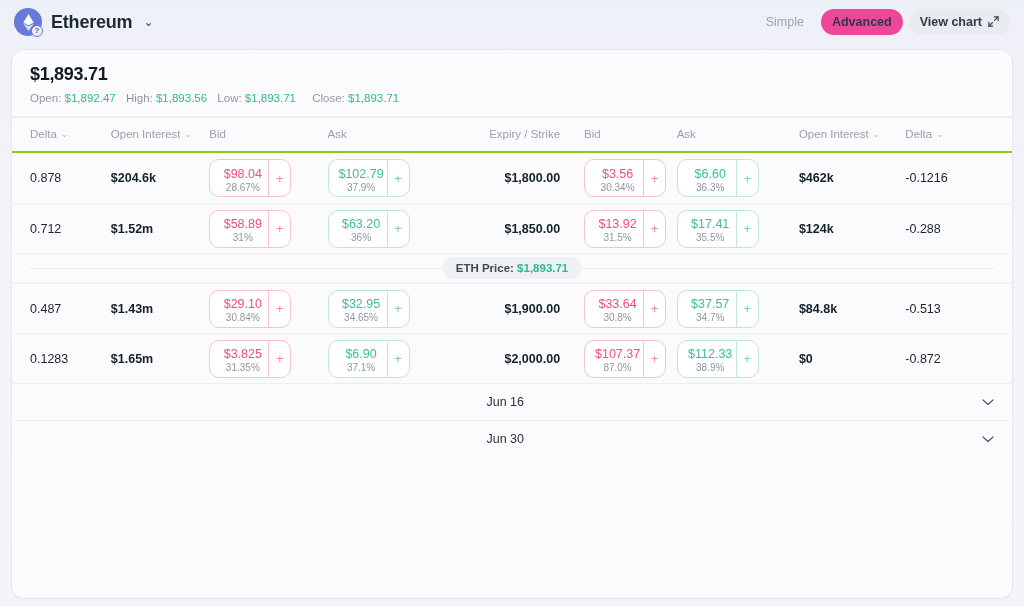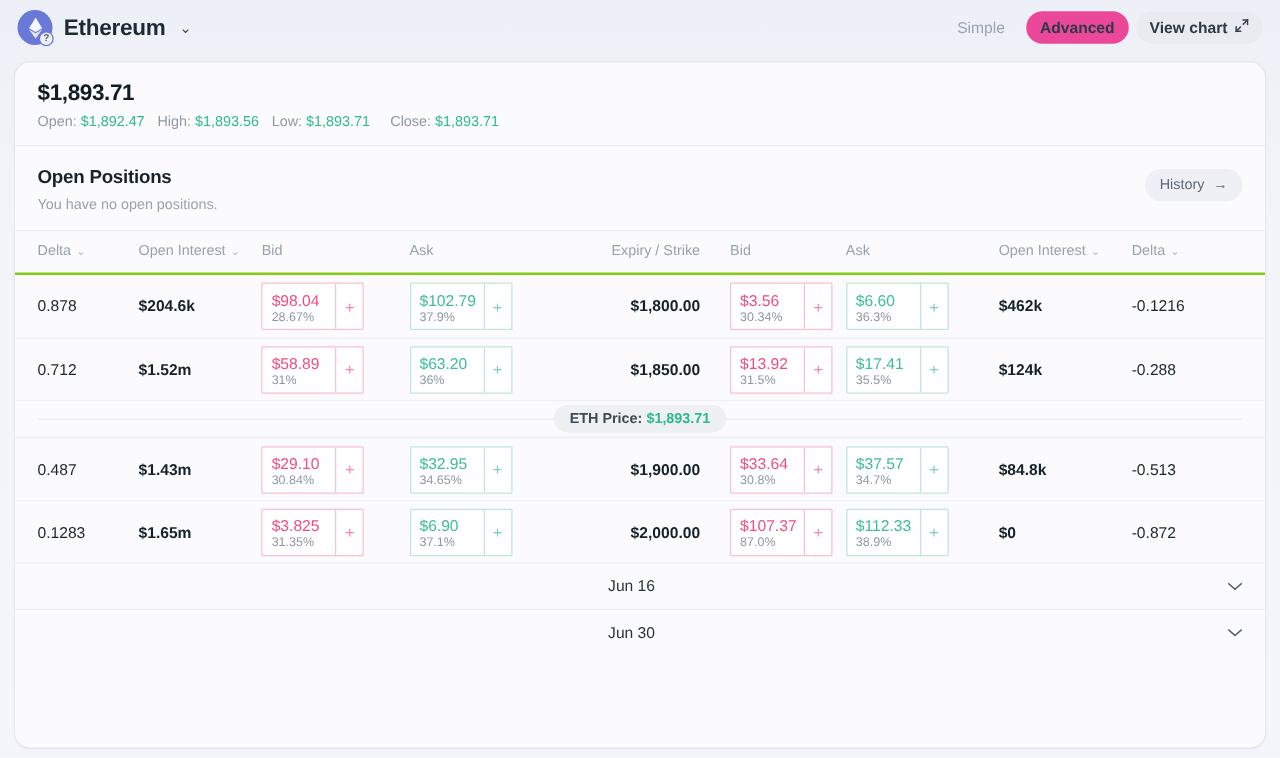--- a/index.html
+++ b/index.html
@@ -133,23 +133,24 @@
     height: 50px;
     font-size: 12.5px; color: #1b252e;
   }
   .drow.sep { border-top: 1px solid #f0f1f6; }
   .num { font-weight: bold; color: #14202a; }
   .num.plain { font-weight: normal; color: #1b252e; }
 
   
   .qbox {
     display: inline-flex; align-items: stretch;
-    border: 1px solid; border-radius: 1px;
+    border: 1px solid; border-radius: 10px;
     overflow: hidden; height: 38px; width: 82px;
     background: #fff;
+    text-align: center;
   }
   .qbox .vals {
     flex: 1; padding: 4px 0 0 7px;
     display: flex; flex-direction: column; justify-content: center; gap: 1px;
   }
   .qbox .p { font-size: 12.5px; line-height: 14px; }
   .qbox .iv { font-size: 10px; line-height: 12px; color: #8d97a4; }
   .qbox .plus {
     width: 22px; border-left: 1px solid;
     display: flex; align-items: center; justify-content: center;
@@ -232,30 +233,20 @@
         <span class="v">$1,893.56</span></span>
       <span class="grp"><span>Low:</span>
         <span class="v">$1,893.71</span></span>
       <span class="grp" style="margin-left:6px"><span>Close:</span>
         <span class="v">$1,893.71</span></span>
     </div>
   </div>
 
   <div class="divider"></div>
 
-  <div class="pos-head">
-    <div>
-      <div class="pos-title">Open Positions</div>
-      <div class="pos-sub">You have no open positions.</div>
-    </div>
-    <div class="hist-btn">
-      <span>History</span>
-      <span>→</span>
-    </div>
-  </div>
 
   <div class="divider"></div>
 
   <div class="thead">
     <div class="c-delta-l th">
       <span>Delta</span>
       <span class="cv">⌄</span>
     </div>
     <div class="c-oi-l th">
       <span>Open Interest</span>

